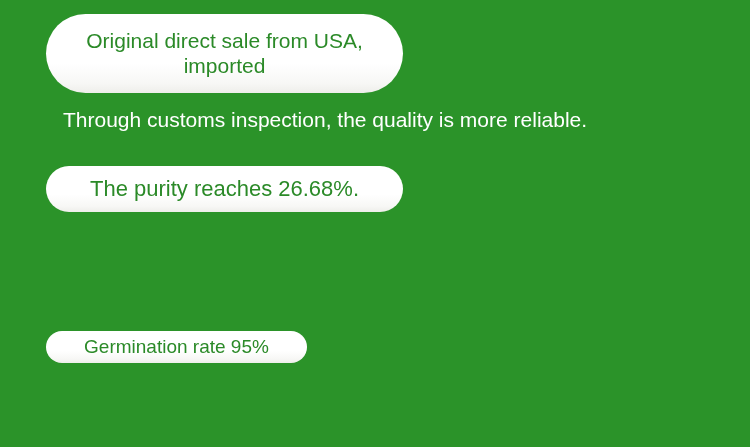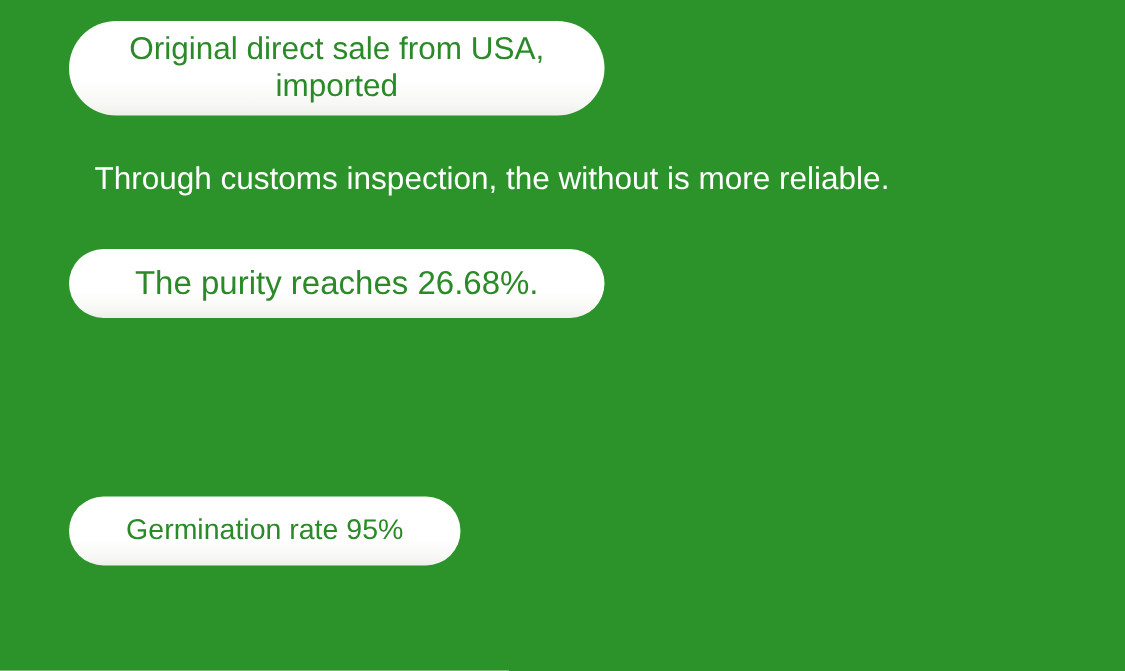--- a/index.html
+++ b/index.html
@@ -29,37 +29,37 @@
     align-items: center;
     justify-content: center;
     text-align: center;
     box-sizing: border-box;
     line-height: 1.15;
   }
   .pill-1 {
     left: 46px;
     top: 14px;
     width: 357px;
-    height: 63px;
+    height: 79px;
     font-size: 21px;
     padding: 0 16px;
   }
   .pill-2 {
     left: 46px;
     top: 166px;
     width: 357px;
     height: 46px;
     font-size: 22px;
     padding: 0 18px;
   }
   .pill-3 {
     left: 46px;
     top: 331px;
     width: 261px;
-    height: 46px;
+    height: 32px;
     font-size: 19px;
     padding: 0 18px;
   }
   .body-text {
     position: absolute;
     color: #FFFFFF;
     font-size: 21px;
     line-height: 29px;
     letter-spacing: 0px;
     white-space: pre-line;
@@ -81,21 +81,21 @@
   }
 </style>
 </head>
 <body>
 
 <div class="promo-banner">
 
   <div class="pill pill-1">Original direct sale from USA,
 imported</div>
 
-  <div class="body-text body-1">Through customs inspection, the without is more reliable.</div>
+  <div class="body-text body-1">Through customs inspection, the quality is more reliable.</div>
 
   <div class="pill pill-2">The purity reaches 26.68%.</div>
 
 
   <div class="pill pill-3">Germination rate 95%</div>
 
 
 </div>
 
 </body></html>

